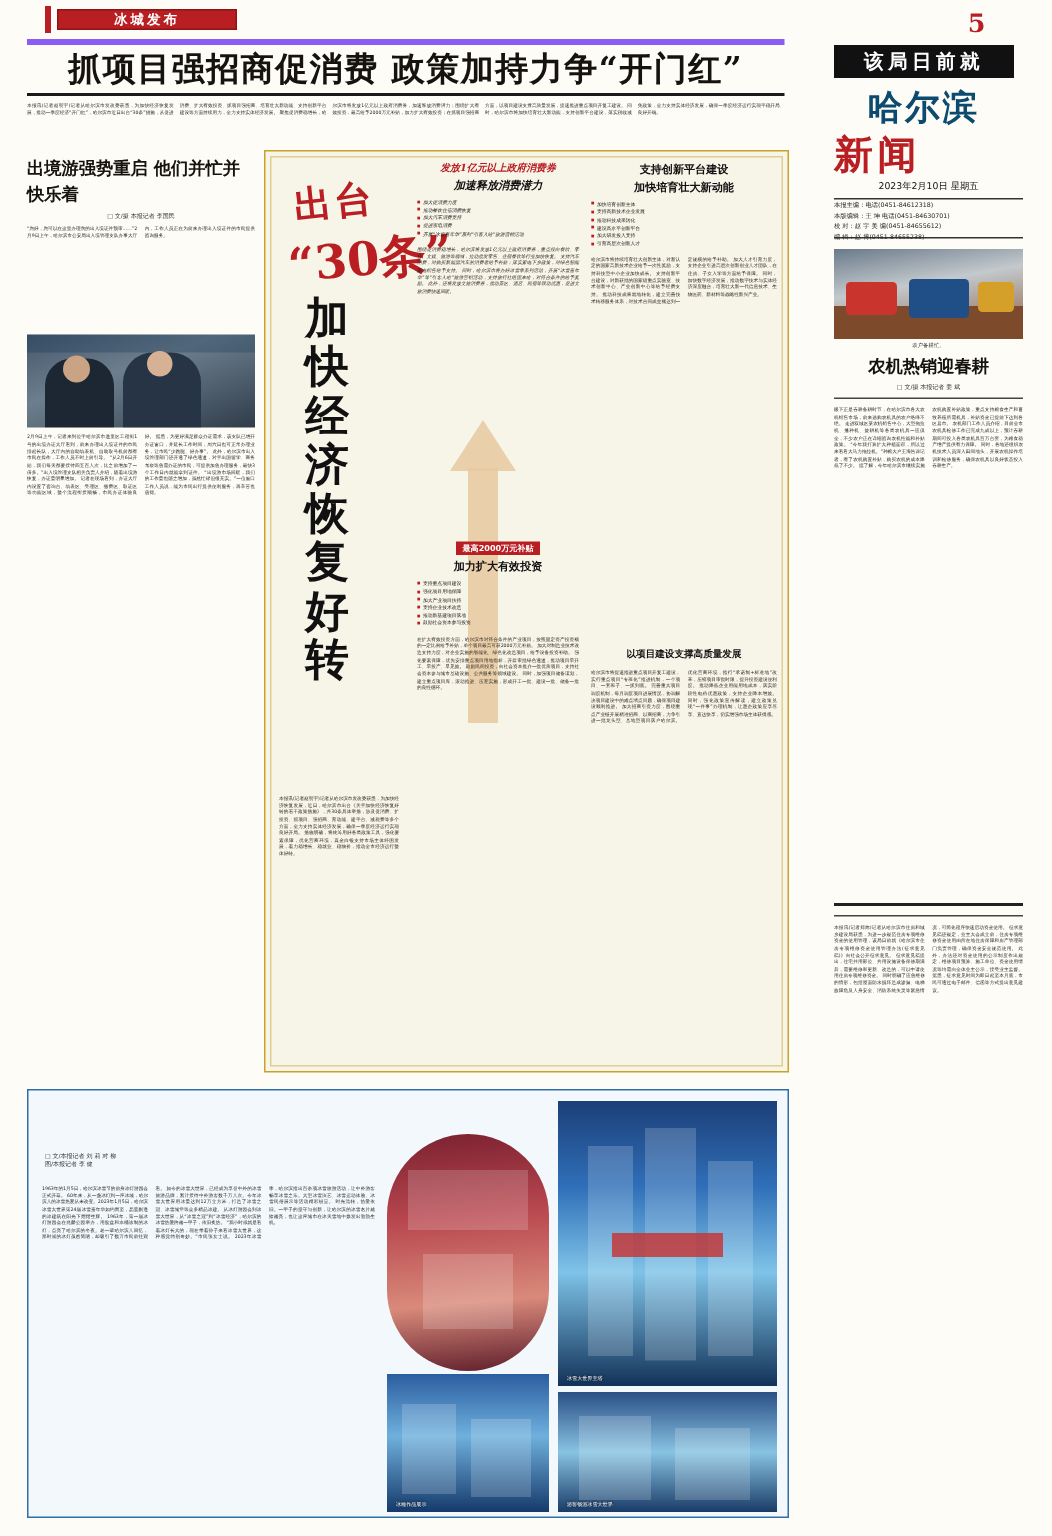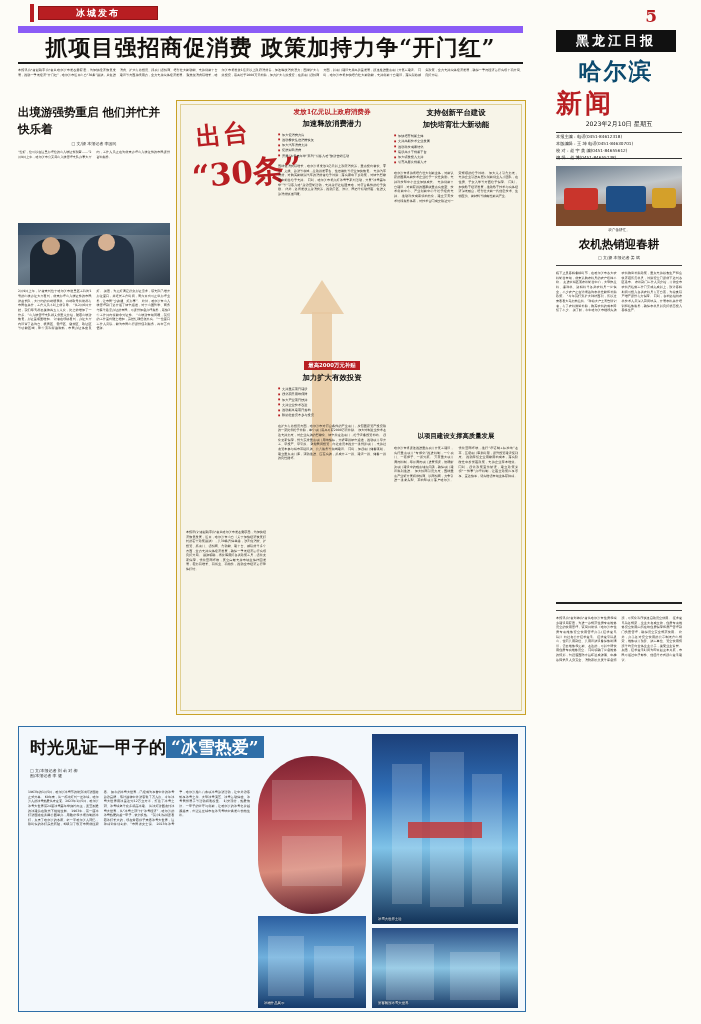--- a/index.html
+++ b/index.html
@@ -27,21 +27,21 @@
     border:1px solid #8f1417;
   }
   .masthead-tag-wrap {
     position:absolute; left:30px; top:4px; width:150px; height:18px;
     border-left:4px solid #b81e22;
   }
 
   
   .headline-box {
     position:absolute; left:18px; top:26px; width:505px; height:38px;
-    border-top:7px solid #8b5cf6; border-bottom:2px solid #1a1a1a;
+    border-top:4px solid #8b5cf6; border-bottom:2px solid #1a1a1a;
     display:flex; align-items:center; justify-content:center;
   }
   .headline {
     font-size:22px; font-weight:bold; letter-spacing:1px;
     font-family:"DejaVu Serif","Liberation Serif",serif;
     white-space:nowrap;
   }
 
   
   .pagenum {
@@ -218,21 +218,21 @@
 
   <div style="position:absolute;left:18px;top:68px;width:505px;height:30px;">
     <div class="blockfill cols5" style="height:30px;">
       <span>本报讯(记者赵朝宇)记者从哈尔滨市发改委获悉，为加快经济恢复发展，推动一季度经济“开门红”，哈尔滨市近日出台“30条”措施，从促进消费、扩大有效投资、抓项目强招商、培育壮大新动能、支持创新平台建设等方面持续用力，全力支持实体经济发展。</span>
       <span>聚焦促消费稳增长，哈尔滨市将发放1亿元以上政府消费券，加速释放消费潜力；围绕扩大有效投资，最高给予2000万元补贴，加力扩大有效投资；在抓项目强招商方面，以项目建设支撑高质量发展，提速推进重点项目开复工建设。</span>
       <span>同时，哈尔滨市将加快培育壮大新动能，支持创新平台建设，落实税收减免政策，全力支持实体经济发展，确保一季度经济运行实现平稳开局、良好开端。</span>
     </div>
   </div>
 
   <div class="pagenum">5</div>
-  <div class="paper-logo">黑龙江日报</div>
+  <div class="paper-logo">该局日前就</div>
   <div class="city-title">哈尔滨</div>
   <div class="news-title">新闻</div>
   <div class="date-line">2023年2月10日 星期五</div>
   <div class="contact-block">
     <div>本报主编：电话(0451-84612318)</div>
     <div>本版编辑：王 坤 电话(0451-84630701)</div>
     <div>校 对：赵 宇 美 编(0451-84655612)</div>
     <div>编    辑：赵   博(0451-84655238)</div>
   </div>
   <div class="rule-right"></div>
@@ -261,29 +261,30 @@
   </div>
 
   <div class="feature-box">
     <div class="feature-inner"></div>
   </div>
 
   <div class="arrow-up"></div>
   <div class="arrow-stem"></div>
   <div class="chutai">出台</div>
   <div class="thirty">“30条”</div>
+  <div class="bigvert">加快经济恢复好转</div>
 
   <div style="position:absolute;left:186px;top:530px;width:80px;height:180px;">
     <div class="blockfill">
       <span>本报讯(记者赵朝宇)记者从哈尔滨市发改委获悉，为加快经济恢复发展，近日，哈尔滨市出台《关于加快经济恢复好转的若干政策措施》，共30条具体举措，涉及促消费、扩投资、抓项目、强招商、育动能、建平台、减税费等多个方面，全力支持实体经济发展，确保一季度经济运行实现良好开局。</span>
       <span>措施明确，将统筹用好各类政策工具，强化要素保障，优化营商环境，真金白银支持市场主体纾困发展，着力稳增长、稳就业、稳物价，推动全市经济运行整体好转。</span>
     </div>
   </div>
 
-  <div style="position:absolute;left:278px;top:108px;width:108px;">
+  <div style="position:absolute;left:278px;top:108px;width:108px;font-style:italic;">
     <div class="sec-head">发放1亿元以上政府消费券</div>
     <div class="sub-head">加速释放消费潜力</div>
     <div class="listbox" style="margin-top:4px;">
       <div>加大促消费力度</div>
       <div>推动餐饮住宿消费恢复</div>
       <div>加大汽车消费支持</div>
       <div>促进家电消费</div>
       <div>开展“冰雪嘉年华”系列“引客入哈”旅游营销活动</div>
     </div>
     <div class="blockfill" style="margin-top:5px;height:120px;">
@@ -343,23 +344,20 @@
       <span>哈尔滨市将提速推进重点项目开复工建设，实行重点项目“专班化”推进机制，一个项目、一套班子、一抓到底。</span>
       <span>完善重大项目调度机制，每月调度项目进展情况，协调解决项目建设中的难点堵点问题，确保项目建设顺利推进。</span>
       <span>加大招商引资力度，围绕重点产业链开展精准招商、以商招商，力争引进一批龙头型、基地型项目落户哈尔滨。</span>
       <span>优化营商环境，推行“承诺制+标准地”改革，压缩项目审批时限，提升投资建设便利度。</span>
       <span>推动降低企业用能用地成本，落实阶段性电价优惠政策，支持企业降本增效。</span>
       <span>同时，强化政策宣传解读，建立政策兑现“一件事”办理机制，让惠企政策应享尽享、直达快享，切实增强市场主体获得感。</span>
     </div>
   </div>
 
   <div class="bl-box"></div>
-  <div class="bl-title">
-    <span>时光见证一甲子的</span><span class="hl">“冰雪热爱”</span>
-  </div>
   <div class="bl-byline" style="white-space:pre-line;">□ 文/本报记者 刘  莉  对  柳
 图/本报记者 李  健</div>
 
   <div style="position:absolute;left:28px;top:790px;width:222px;height:212px;">
     <div class="blockfill cols3" style="height:212px;">
       <span>1963年的1月5日，哈尔滨冰雪节的前身冰灯游园会正式开幕。</span>
       <span>60年来，从一盏冰灯到一座冰城，哈尔滨人的冰雪热爱从未改变。2023年1月5日，哈尔滨冰雪大世界第24届冰雪嘉年华如约而至，晶莹剔透的冰建筑在阳光下熠熠生辉。</span>
       <span>1963年，第一届冰灯游园会在兆麟公园举办，用脸盆和水桶冻制的冰灯，点亮了哈尔滨的冬夜。老一辈哈尔滨人回忆，那时候的冰灯虽然简陋，却吸引了数万市民前往观看。</span>
       <span>如今的冰雪大世界，已经成为享誉中外的冰雪旅游品牌，累计接待中外游客数千万人次。今年冰雪大世界用冰量达到12万立方米，打造了冰雪之冠、冰雪城堡等众多精品冰建。</span>
       <span>从冰灯游园会到冰雪大世界，从“冰雪之冠”到“冰雪经济”，哈尔滨的冰雪热爱跨越一甲子，依旧炙热。</span>

